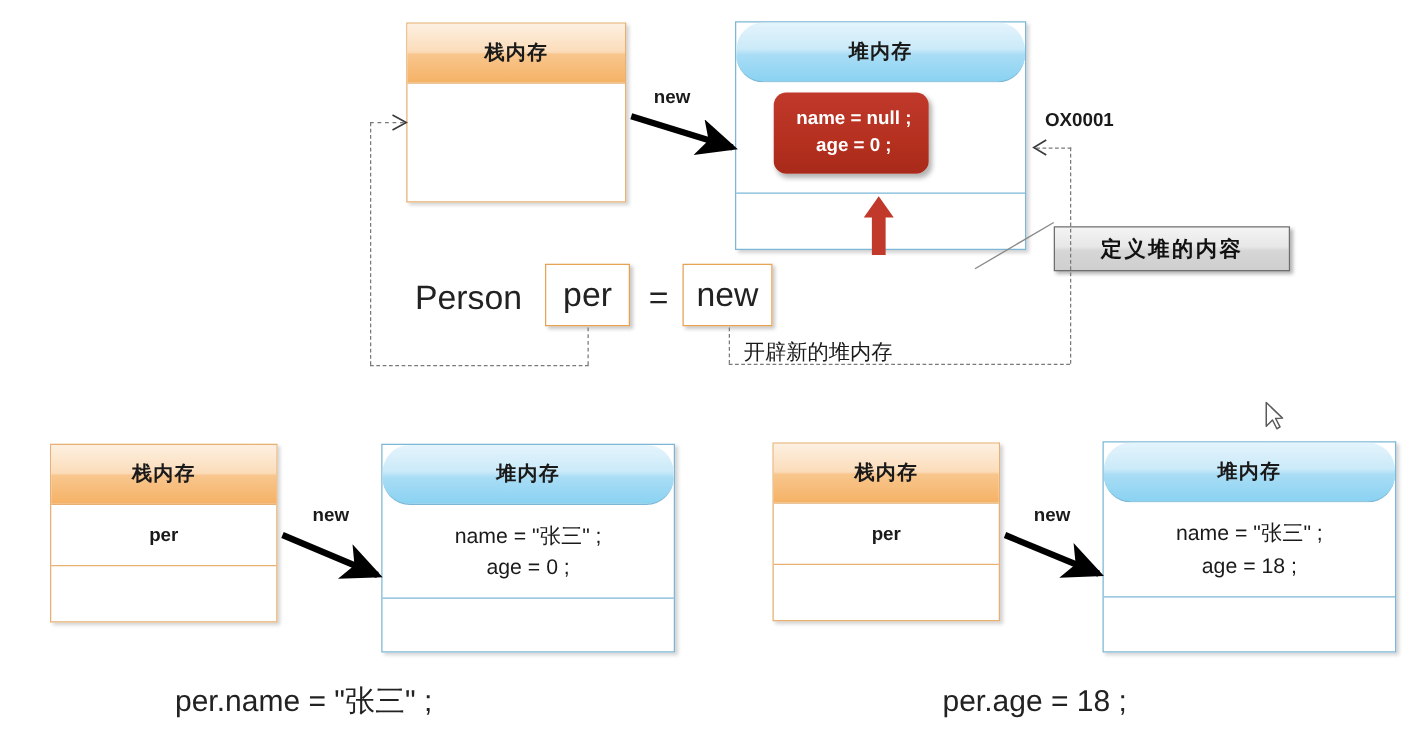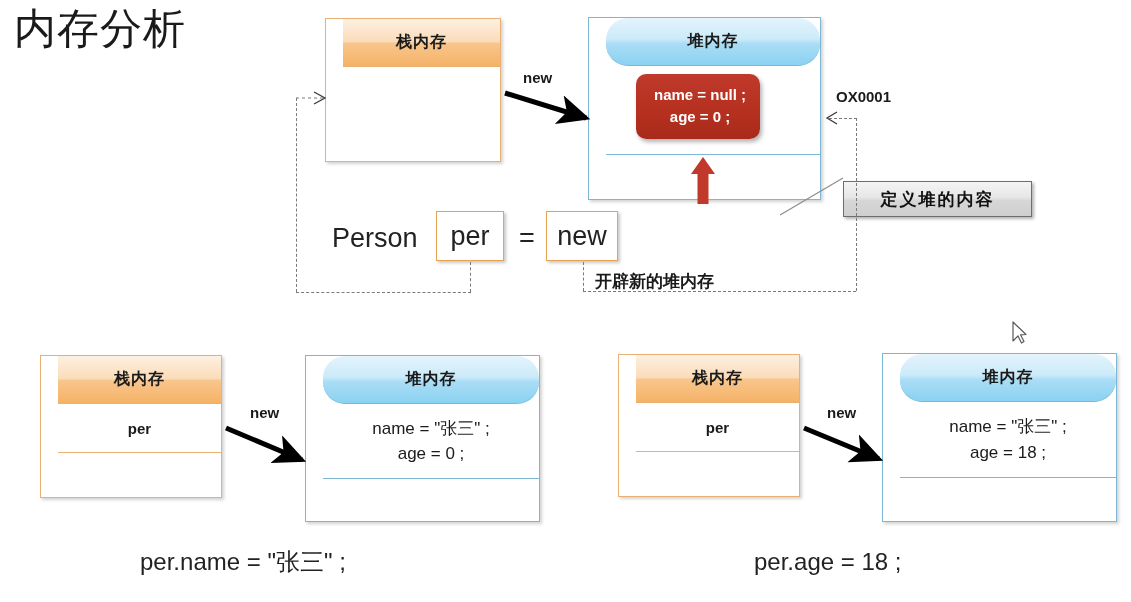--- a/index.html
+++ b/index.html
@@ -26,21 +26,20 @@
     letter-spacing: 1px;
     line-height: 1;
     white-space: nowrap;
   }
 
   
   .membox {
     border: 1px solid #e8b173;
     background: #ffffff;
     box-shadow: 2px 2px 3px rgba(0,0,0,0.18);
-    padding-left: 17px;
   }
   .membox.heap { border-color: #7cb8d6; }
 
   .membox .hdr {
     height: 47px;
     display: flex; align-items: center; justify-content: center;
     font-size: 16px; font-weight: bold; color: #1a1a1a;
     background: linear-gradient(to bottom, #fdf0e1 0%, #fbdcb9 48%, #f8c68d 52%, #f5b266 100%);
     border-bottom: 1px solid #e8b173;
     letter-spacing: 1px;
@@ -92,21 +91,21 @@
   
   .lbl-new {
     font-size: 15px; font-weight: bold; color: #1a1a1a;
     white-space: nowrap; line-height: 1;
   }
   .lbl-addr {
     font-size: 15px; font-weight: bold; color: #1a1a1a;
     white-space: nowrap; line-height: 1;
   }
   .lbl-note {
-    font-size: 17px; font-weight: bold; color: #1a1a1a;
+    font-size: 17px; font-weight: normal; color: #1a1a1a;
     white-space: nowrap; line-height: 1;
   }
   .caption {
     font-size: 24px; color: #222; white-space: nowrap; line-height: 1;
   }
 
   
   .callout {
     border: 1px solid #6e6e6e;
     background: linear-gradient(to bottom, #f4f4f4 0%, #e7e7e7 45%, #d6d6d6 55%, #cfcfcf 100%);
@@ -125,21 +124,20 @@
     position: absolute; left: 0; top: 0;
     width: 1131px; height: 602px;
     pointer-events: none;
   }
 </style>
 </head>
 <body>
 
 <div id="stage">
 
-  <div class="abs" id="page-title">内存分析</div>
 
   <div class="abs membox" style="left:325px; top:18px; width:176px; height:144px;">
     <div class="hdr">栈内存</div>
     <div class="row last" style="height:47px;"></div>
   </div>
 
   <div class="abs membox heap" style="left:588px; top:17px; width:233px; height:183px;">
     <div class="hdr">堆内存</div>
     <div class="row" style="height:88px; position:relative;">
       <div class="obj-bubble" style="position:absolute; left:30px; top:8px;">name = null ;

